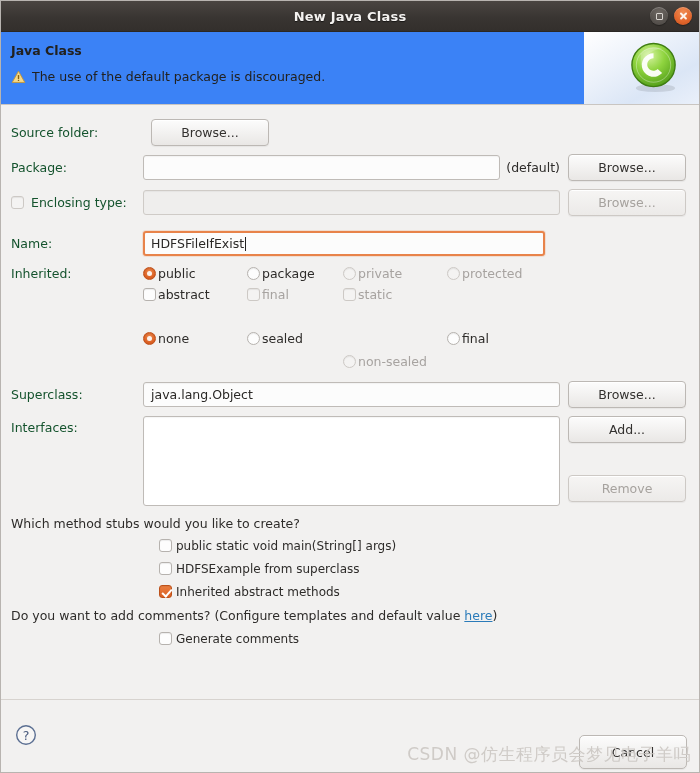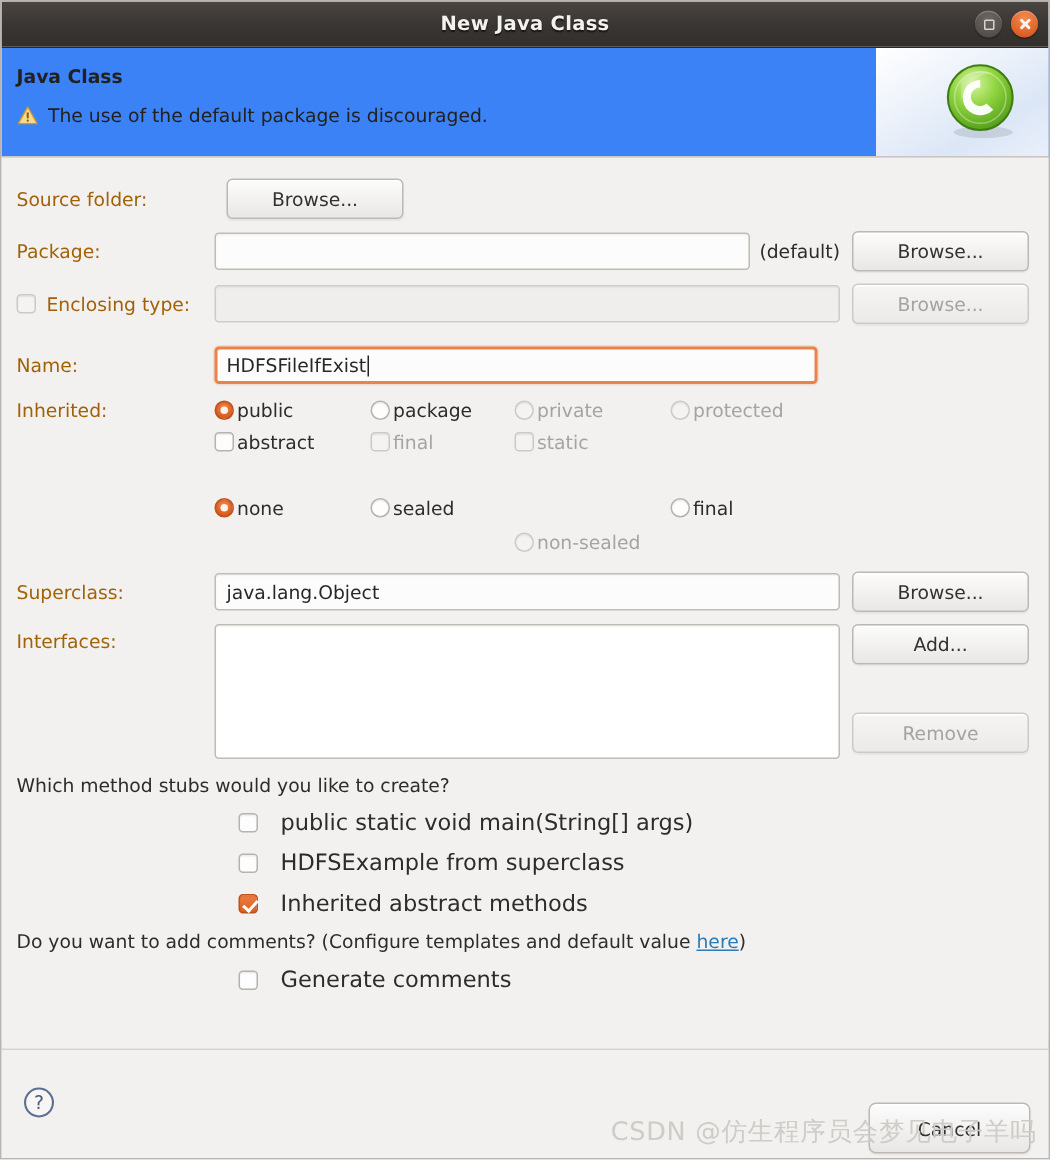--- a/index.html
+++ b/index.html
@@ -97,21 +97,21 @@
   .content {
     flex: 1 1 auto;
     padding: 14px 13px 0 10px;
     position: relative;
     background: #f2f1f0;
   }
 
   .row { display: flex; align-items: center; margin-bottom: 8px; }
   .lbl {
     width: 132px; flex: 0 0 132px;
-    font-size: 12.5px; color: #a16207;
+    font-size: 12.5px; color: #14532d;
   }
 
   .field {
     height: 25px;
     background: #fcfcfc;
     border: 1px solid #bfbbb7;
     border-radius: 3px;
     padding: 0 7px;
     font-size: 12.5px; color: #2a2826;
     display: flex; align-items: center;
@@ -182,21 +182,21 @@
     transform: rotate(42deg);
   }
 
   .listbox {
     height: 90px; background: #ffffff;
     border: 1px solid #bfbbb7; border-radius: 3px;
     box-shadow: inset 0 1px 1px rgba(0,0,0,.045);
   }
 
   .sectiontext { font-size: 12.5px; color: #2e2c2a; margin: 10px 0 8px 0; }
-  .stub-row { display:flex; align-items:center; gap:15px; margin: 0 0 9px 148px; font-size: 15px; color:#2e2c2a; }
+  .stub-row { display:flex; align-items:flex-start; gap:4px; margin: 0 0 9px 148px; font-size: 12px; color:#2e2c2a; }
   .link { color: #2b7bb9; text-decoration: underline; cursor: pointer; }
 
   
   .foot-sep { height:1px; background:#d7d3cf; margin-top: 6px; }
   .footer {
     flex: 0 0 72px;
     position: relative;
     background: #f2f1f0;
     padding: 0 13px;
   }

